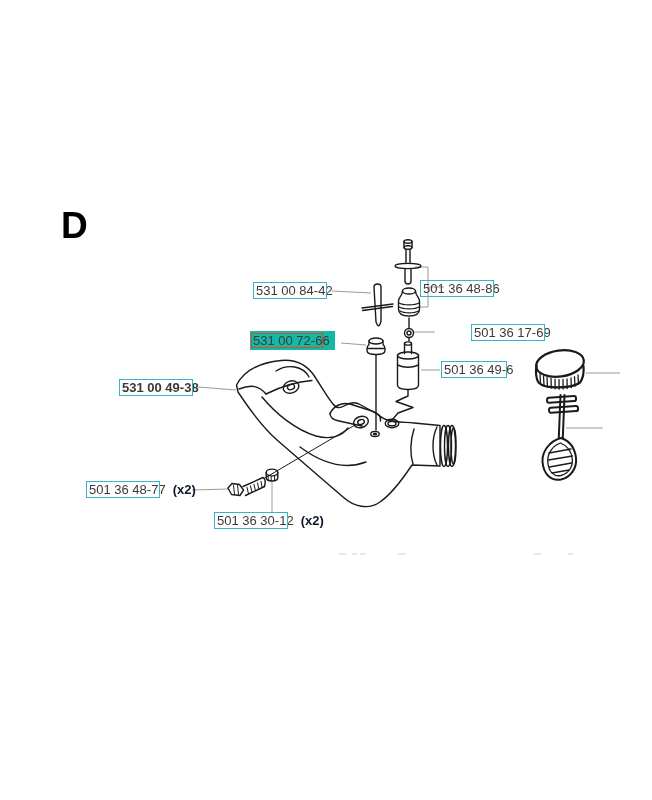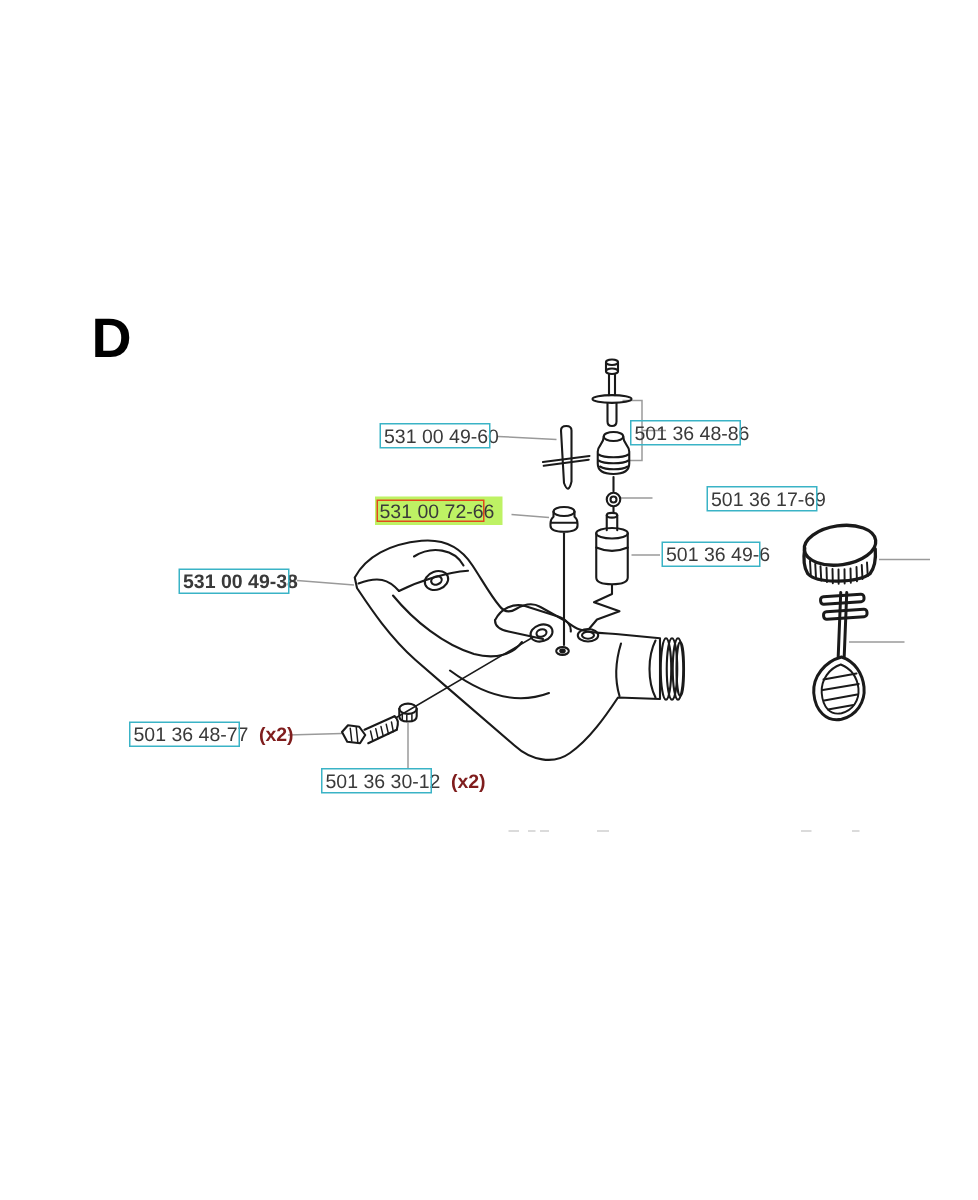--- a/index.html
+++ b/index.html
@@ -5,23 +5,23 @@
   html,body{margin:0;padding:0;background:#ffffff;}
   .stage{position:relative;width:652px;height:800px;background:#ffffff;overflow:hidden;
          font-family:"Liberation Sans",sans-serif;}
   .section-letter{position:absolute;left:61px;top:207px;font-size:37px;font-weight:bold;
                   color:#000;line-height:1;}
   svg.diagram{position:absolute;left:0;top:0;}
   .part-label{position:absolute;font-size:13px;line-height:15px;color:#3a3a3a;white-space:nowrap;}
   .code{position:relative;display:inline-block;padding:1px 3px;}
   .code .box{position:absolute;left:0;top:0;bottom:0;right:9px;border:1.5px solid #3ab3c6;
              pointer-events:none;}
-  .part-label .qty{font-weight:bold;color:#7f1d1d;margin-left:4px;}
+  .part-label .qty{font-weight:bold;color:#0f172a;margin-left:4px;}
   .part-label .qty:empty{margin-left:0;}
-  .part-label.hl .code{background:#bef264;padding:2px 5px 2px 3px;}
+  .part-label.hl .code{background:#14b8a6;padding:2px 5px 2px 3px;}
   .part-label.hl .code .box{border:1.5px solid #e2491c;right:12px;top:2px;bottom:2px;left:1px;}
   
   #lbl0{left:253px;top:282px;}
   #lbl1{left:420px;top:280px;}
   #lbl2{left:435px;top:324px;padding-left:36px;}
   #lbl3{left:250px;top:331px;}
   #lbl4{left:441px;top:361px;}
   #lbl5{left:119px;top:379px;font-weight:bold;}
   #lbl6{left:86px;top:481px;}
   #lbl7{left:214px;top:512px;}
@@ -169,21 +169,21 @@
       </g>
     </g>
 
     <g stroke="#cfcfcf" stroke-width="1">
       <path d="M339,554 L346,554 M352,554 L357,554 M360,554 L366,554 M398,554 L406,554
                M534,554 L541,554 M568,554 L573,554"></path>
     </g>
   </svg>
 
   <div class="part-label" id="lbl0">
-    <span class="code"><i class="box"></i><span>531 00 49-60</span></span><span class="qty"></span>
+    <span class="code"><i class="box"></i><span>531 00 84-42</span></span><span class="qty"></span>
   </div>
 
   <div class="part-label" id="lbl1">
     <span class="code"><i class="box"></i><span>501 36 48-86</span></span><span class="qty"></span>
   </div>
 
   <div class="part-label" id="lbl2">
     <span class="code"><i class="box"></i><span>501 36 17-69</span></span><span class="qty"></span>
   </div>
 

